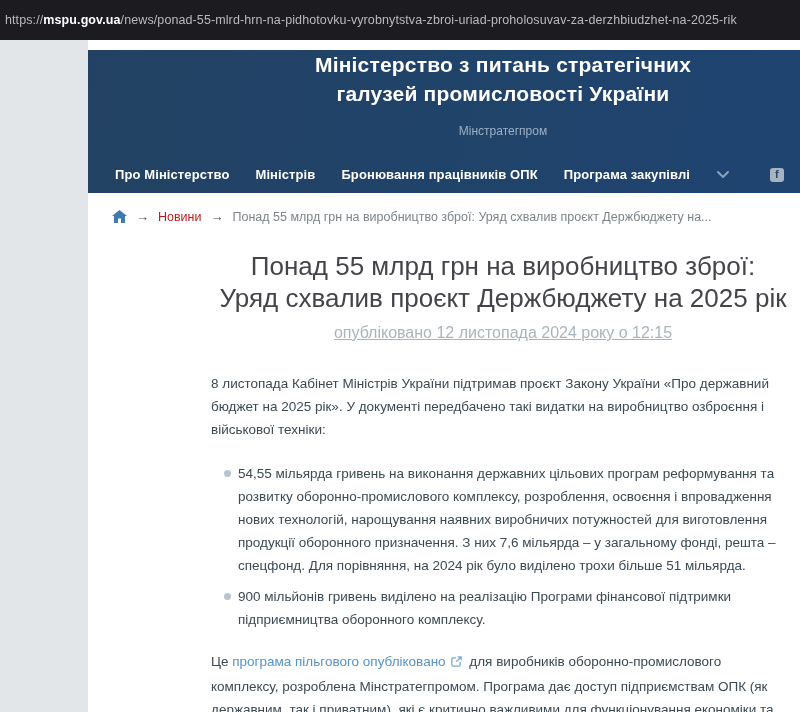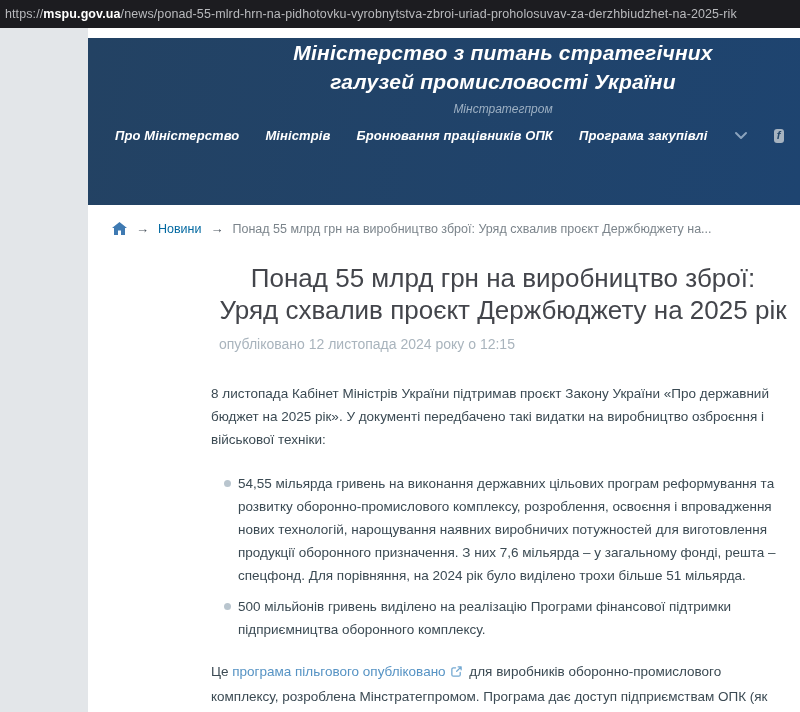--- a/index.html
+++ b/index.html
@@ -3,70 +3,69 @@
 <meta charset="utf-8">
 <style>
   html,body{margin:0;padding:0;}
   body{
     width:800px;height:712px;overflow:hidden;
     font-family:"Liberation Sans", sans-serif;
     background:#ffffff;
   }
   
   .url-bar{
-    height:28px;background:#1c1c20;color:#b9babd;
+    height:40px;background:#1c1c20;color:#b9babd;
     display:flex;align-items:center;
     font-size:12.5px;padding-left:5px;box-sizing:border-box;
     letter-spacing:.1px;
   }
   .url-bar .domain{color:#ffffff;font-weight:bold;}
   
   .layout{display:flex;height:684px;}
   .left-strip{width:88px;background:#e3e6e9;flex:none;}
   .main{flex:1;background:#ffffff;overflow:hidden;position:relative;}
   
   .site-header{
-    height:167px;box-sizing:border-box;
+    height:143px;box-sizing:border-box;
     background:linear-gradient(100deg,#234263 0%,#1e4470 100%);
     color:#ffffff;
-    font-style:italic;
   }
   .brand{width:430px;margin:10px 0 0 200px;text-align:center;}
   .brand-title{font-size:21px;line-height:29px;font-weight:700;letter-spacing:.2px;}
-  .brand-subtitle{margin-top:6px;font-size:12px;color:#9db0c3;font-weight:400;}
+  .brand-subtitle{margin-top:16px;font-size:12px;color:#9db0c3;font-weight:400;}
   .site-nav{
     display:flex;align-items:center;gap:26px;
-    margin-top:12px;padding:0 16px 0 27px;
+    margin-top:29px;padding:0 16px 0 27px;
     font-size:13px;font-weight:700;letter-spacing:.1px;
   }
   .nav-item{cursor:pointer;white-space:nowrap;}
   .nav-chevron{display:flex;align-items:center;cursor:pointer;}
   .fb-badge{
     margin-left:auto;width:14px;height:14px;border-radius:3px;
     background:#a6b3c0;color:#26486a;font-size:11px;font-weight:bold;
     display:flex;align-items:center;justify-content:center;cursor:pointer;
     line-height:1;
   }
   
   .breadcrumb{
     display:flex;align-items:center;gap:9px;
     padding:16px 10px 0 24px;font-size:12.5px;white-space:nowrap;overflow:hidden;
   }
   .crumb-sep{color:#4a545e;font-size:13px;}
-  .crumb-link{color:#0369a1;cursor:pointer;}
+  .crumb-link{color:#b91c1c;cursor:pointer;}
   .crumb-current{color:#7b848b;overflow:hidden;text-overflow:ellipsis;}
   .home-icon{display:flex;align-items:center;cursor:pointer;}
   
   .article-title{
     width:568px;margin:26px 0 0 131px;text-align:center;
     font-size:26px;font-weight:400;line-height:32px;color:#43454b;
   }
   .published{
-    width:568px;margin:10px 0 0 131px;text-align:left;
-    font-size:14px;color:#a9b4bd;
+    width:568px;margin:10px 0 0 131px;text-align:center;
+    font-size:16px;color:#a9b4bd;text-decoration:underline;
   }
   .article-body{
     width:578px;margin:30px 0 0 119px;
     font-size:13.5px;line-height:23px;color:#3b4a53;
   }
   .article-body p{margin:0 0 21px 4px;}
   .article-body ul{list-style:none;margin:0 0 19px 0;padding:0;}
   .article-body li{position:relative;padding-left:31px;margin-bottom:8px;}
   .bullet-dot{
     position:absolute;left:17px;top:8px;width:7px;height:7px;
@@ -128,21 +127,21 @@
     <div class="article-body">
       <p>8 листопада Кабінет Міністрів України підтримав проєкт Закону України «Про державний бюджет на 2025 рік». У документі передбачено такі видатки на виробництво озброєння і військової техніки:</p>
 
       <ul>
         <li>
           <span class="bullet-dot"></span>
           <span>54,55 мільярда гривень на виконання державних цільових програм реформування та розвитку оборонно-промислового комплексу, розроблення, освоєння і впровадження нових технологій, нарощування наявних виробничих потужностей для виготовлення продукції оборонного призначення. З них 7,6 мільярда – у загальному фонді, решта – спецфонд. Для порівняння, на 2024 рік було виділено трохи більше 51 мільярда.</span>
         </li>
         <li>
           <span class="bullet-dot"></span>
-          <span>500 мільйонів гривень виділено на реалізацію Програми фінансової підтримки підприємництва оборонного комплексу.</span>
+          <span>900 мільйонів гривень виділено на реалізацію Програми фінансової підтримки підприємництва оборонного комплексу.</span>
         </li>
       </ul>
 
       <p><span>Це </span><a class="inline-link">програма пільгового опубліковано</a><span class="ext-icon"><svg width="13" height="13" viewBox="0 0 14 14">
               <path d="M6 3 H3.6 C2.7 3 2 3.7 2 4.6 V10.4 C2 11.3 2.7 12 3.6 12 H9.4 C10.3 12 11 11.3 11 10.4 V8" fill="none" stroke="#74a9d2" stroke-width="1.4" stroke-linecap="round"></path>
               <path d="M7.2 6.8 L12 2 M8.8 2 H12 V5.2" fill="none" stroke="#74a9d2" stroke-width="1.4" stroke-linecap="round" stroke-linejoin="round"></path>
             </svg></span><span> для виробників оборонно-промислового комплексу, розроблена Мінстратегпромом. Програма дає доступ підприємствам ОПК (як державним, так і приватним), які є критично важливими для функціонування економіки та забезпечення життєдіяльності населення в особливий період у сфері оборонно-промислового комплексу, доступ до кредитів на пільгових умовах.</span></p>
 
     </div>
 

